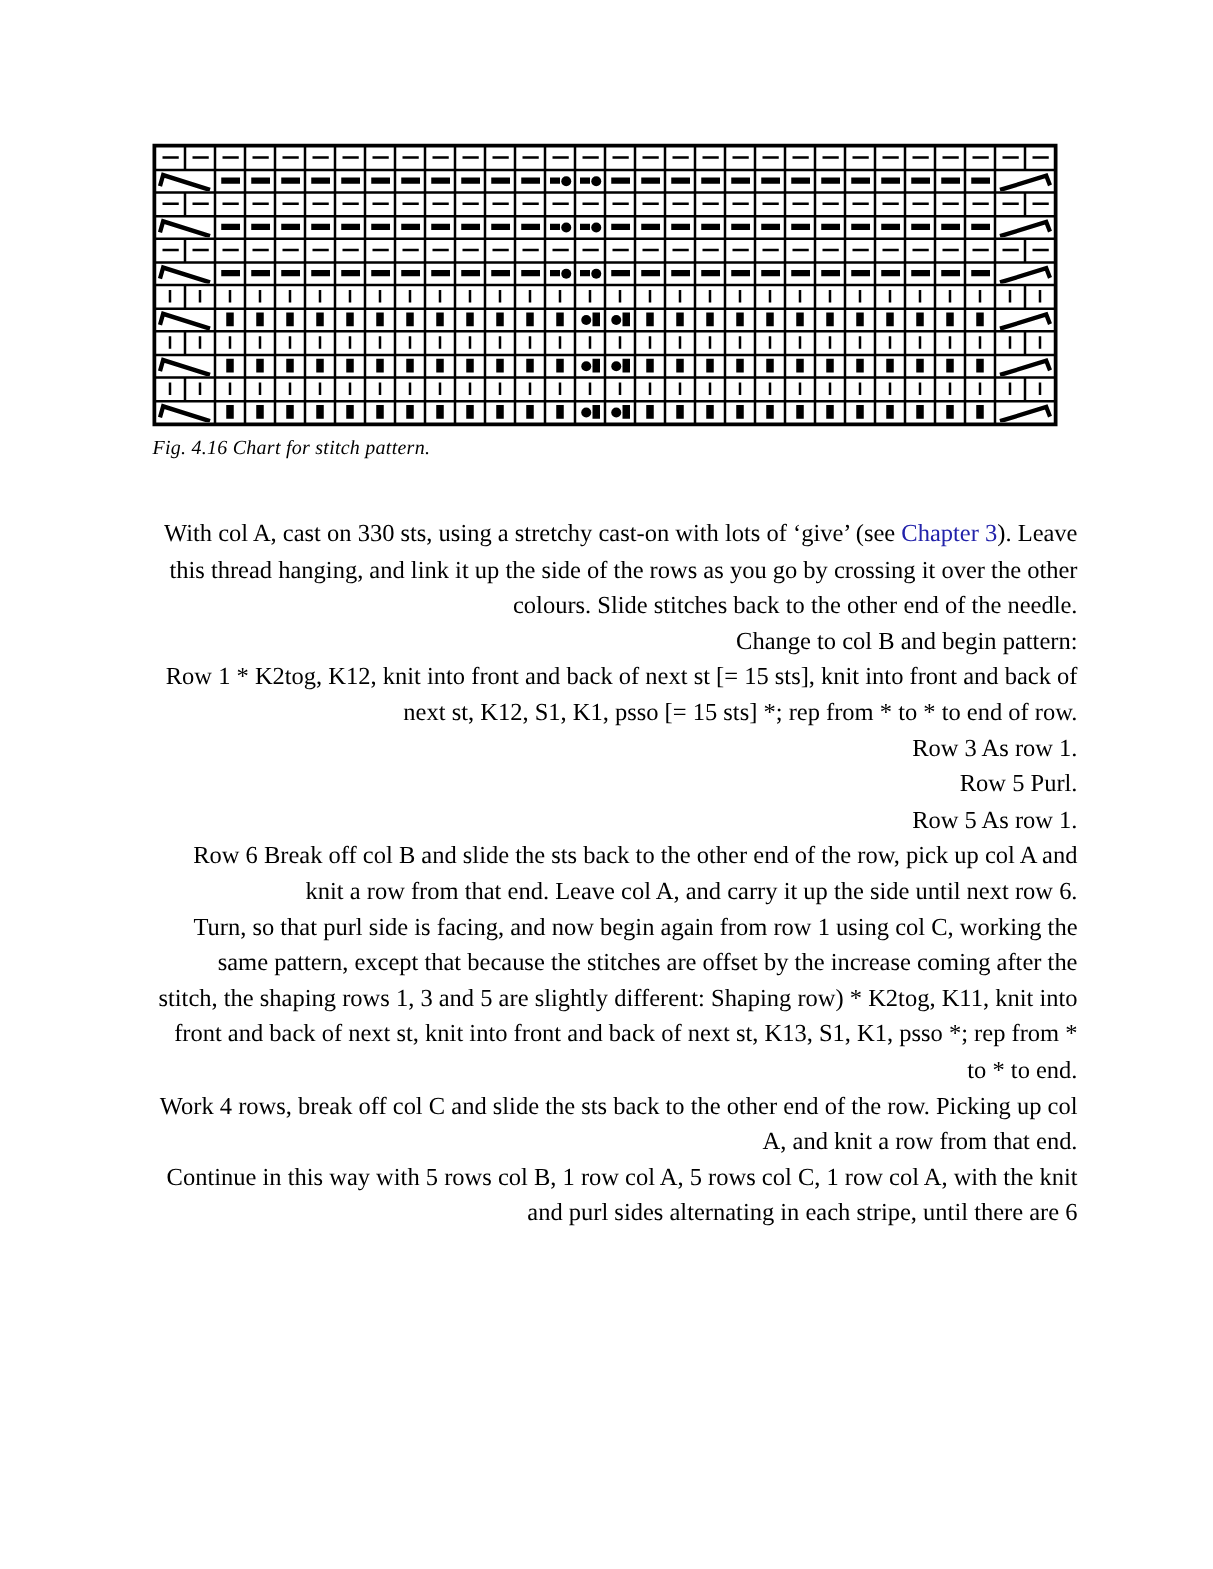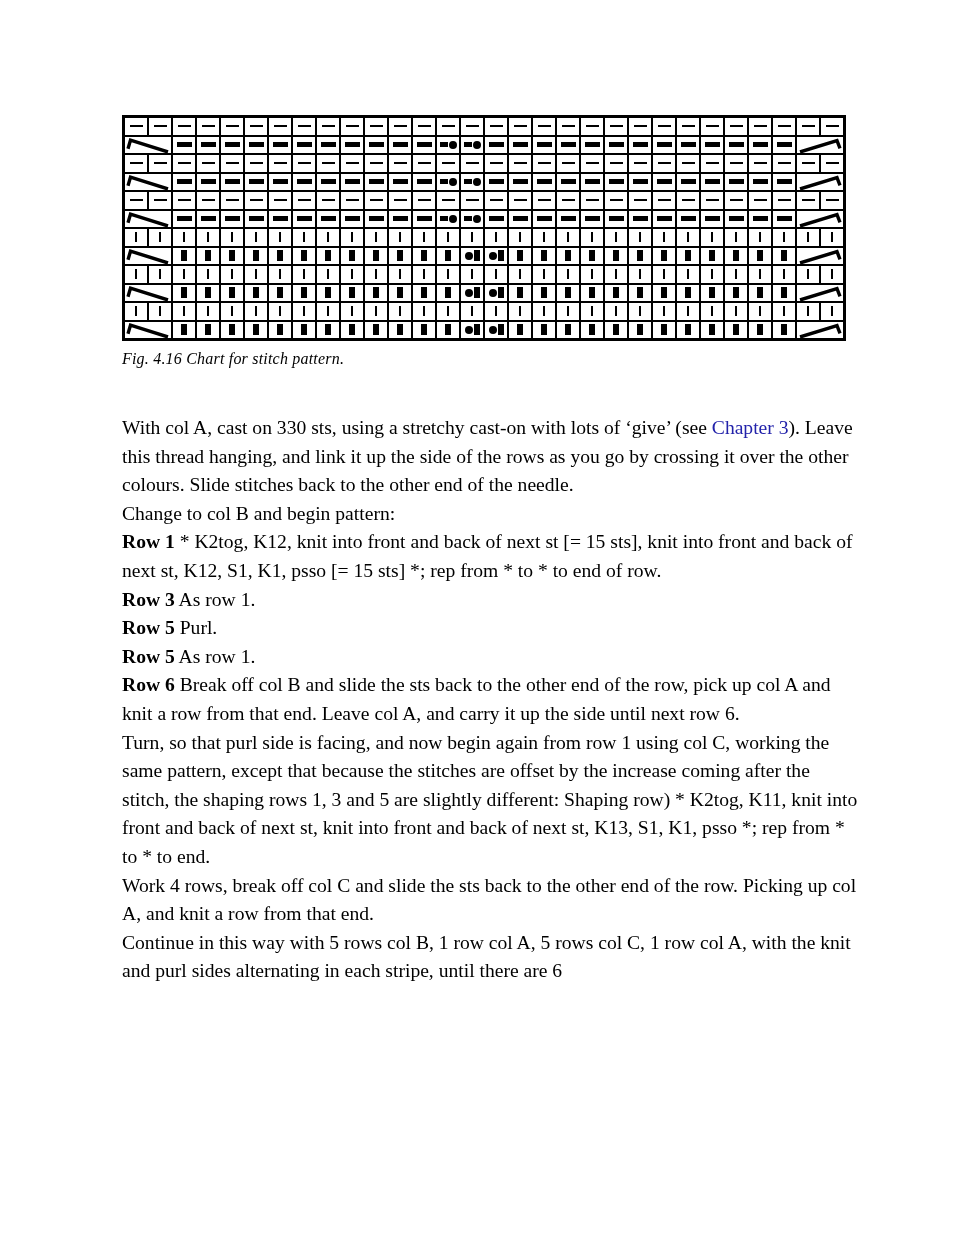--- a/index.html
+++ b/index.html
@@ -22,23 +22,23 @@
   .bar{background:#000;}
   .bar.thin{width:2px;height:10px;}
   .bar.bold{width:6px;height:11px;}
   .dot{width:8px;height:8px;border-radius:50%;background:#000;flex:0 0 auto;}
   .dec{width:100%;height:100%;display:block;}
   
   .caption{
     margin:9px 0 0 0;font-style:italic;font-size:16px;letter-spacing:.2px;
   }
   
-  .bodytext{margin-top:46px;width:740px;font-size:19.6px;line-height:28.6px;}
+  .bodytext{margin-top:46px;width:740px;font-size:19.6px;line-height:28.6px;text-align:right;}
   .bodytext p{margin:0;}
-  .b{font-weight:bold;}
+  .b{font-weight:normal;}
   .link{color:#2222aa;cursor:pointer;}
 </style>
 </head>
 <body>
 
 <div class="content">
   <div class="chart">
       <div class="cell">
         <span class="dash thin"></span>
       </div>

